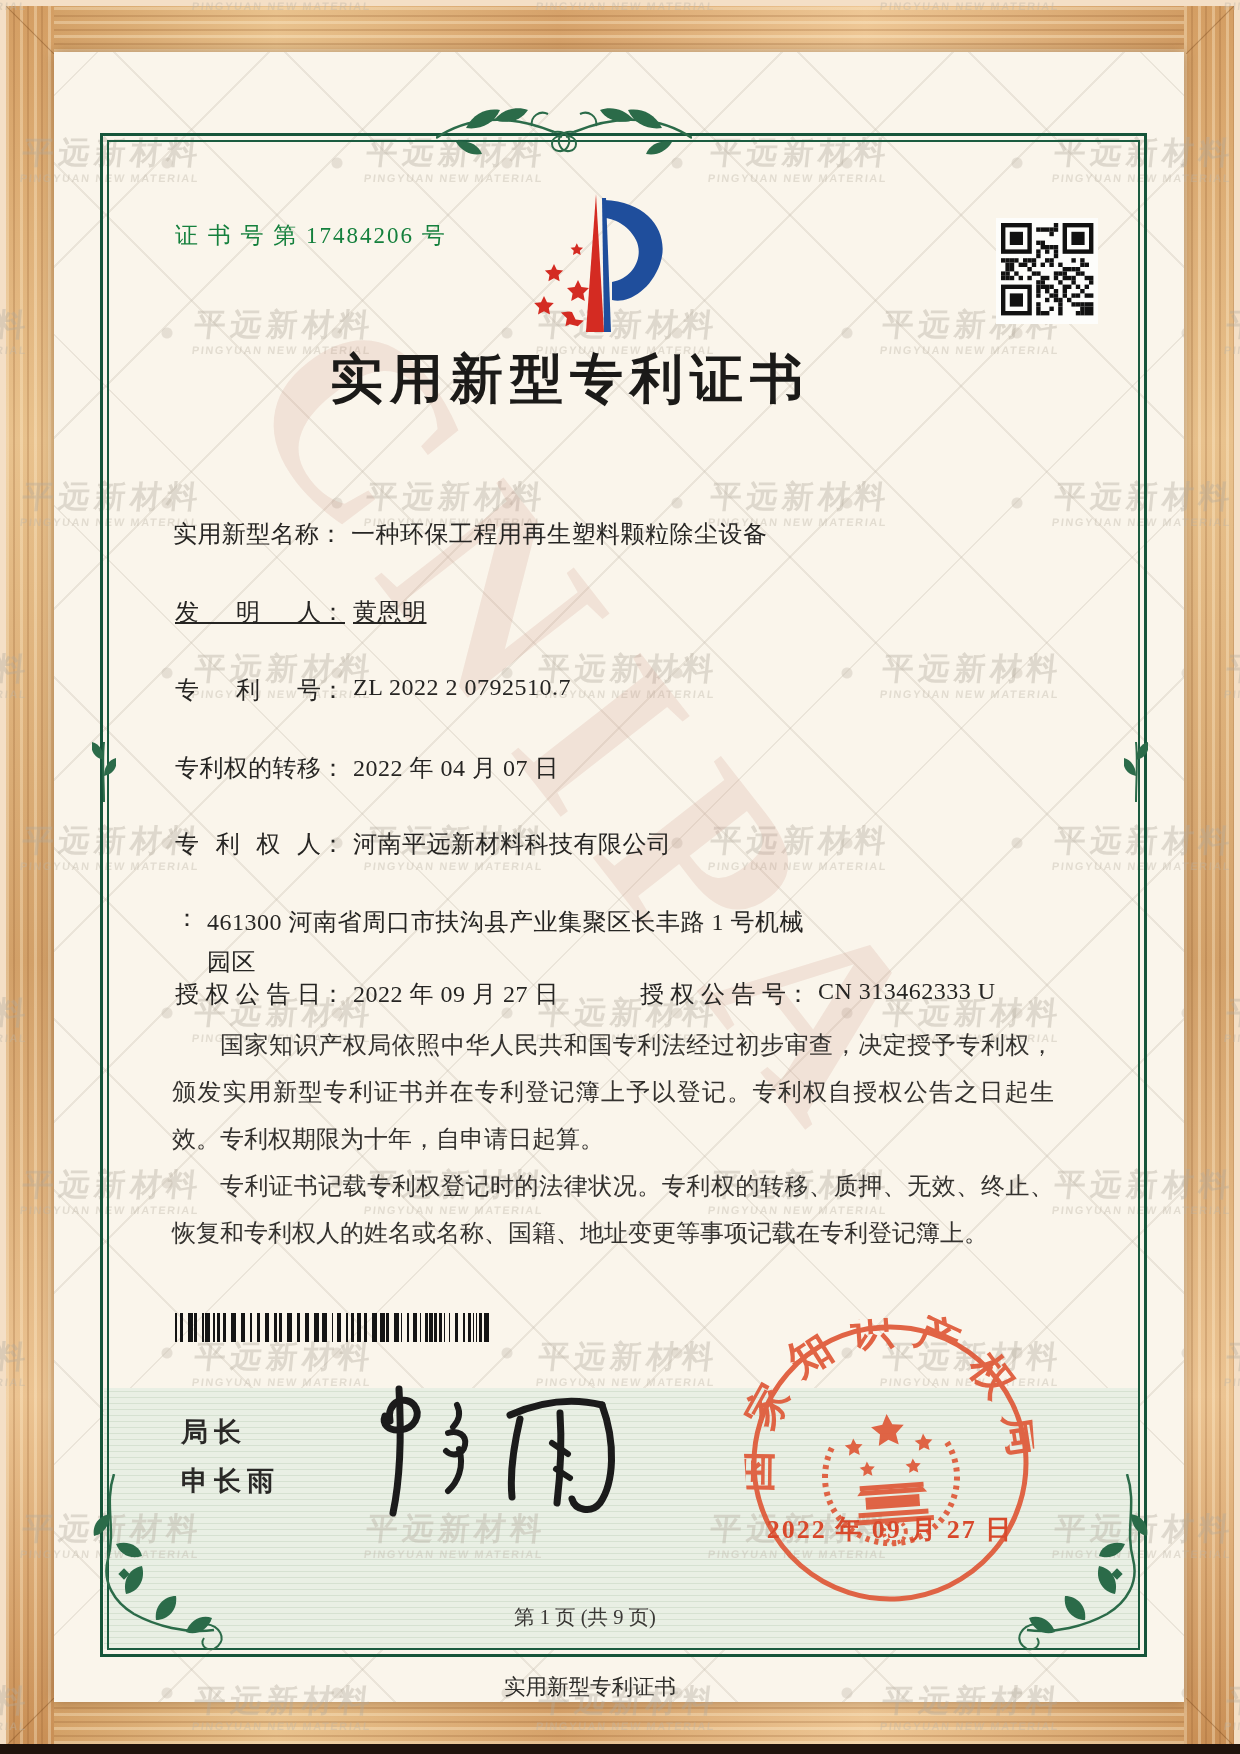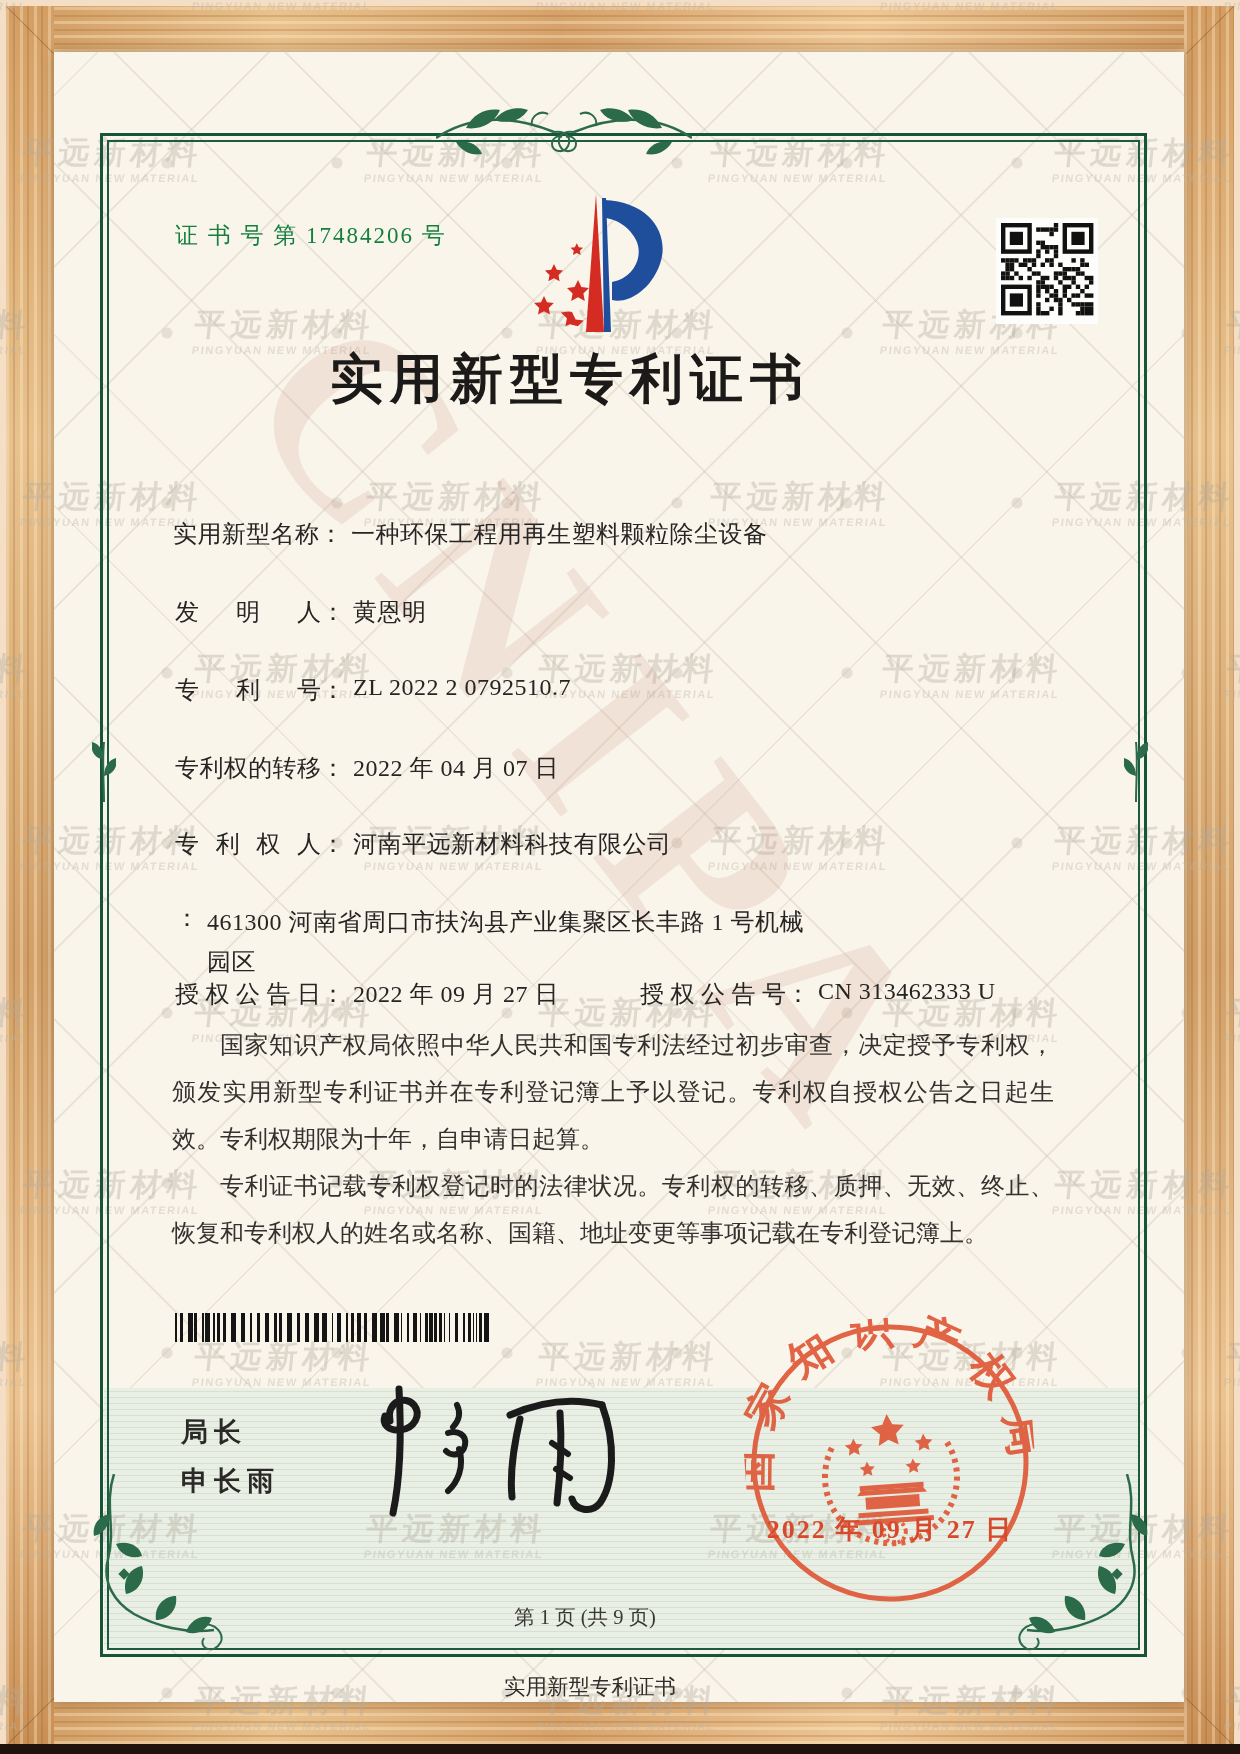--- a/index.html
+++ b/index.html
@@ -61,21 +61,21 @@
   .txt{position:absolute;z-index:6;color:#15803d;}
   .certno{left:175px;top:220px;font-size:23px;letter-spacing:2px;}
   .logo{left:492px;top:192px;z-index:6;position:absolute;}
   .qr{left:996px;top:218px;position:absolute;z-index:6;background:#fdfdfb;}
   .title{left:0;top:344px;width:1140px;text-align:center;font-size:53px;font-weight:bold;
          letter-spacing:7px;color:#1b1a18;}
   .field{display:flex;font-size:24px;color:#262523;}
   .f-label{width:146px;text-align-last:justify;flex:none;}
   .f-colon{flex:none;}
   .f-value{margin-left:8px;letter-spacing:.5px;}
-  .f1{left:173px;top:518px;font-family:Liberation Serif, serif;}  .f2{left:175px;top:596px;}
+  .f1{left:173px;top:518px;font-family:Liberation Serif, serif;}  .f2{left:175px;top:596px;text-decoration:underline;}
   .f3{left:175px;top:674px;}  .f4{left:175px;top:752px;}
   .f5{left:175px;top:828px;}  .f6{left:175px;top:902px;}
   .f6 .f-value{max-width:612px;line-height:40px;}
   .f7l{left:175px;top:978px;} .f7r{left:640px;top:978px;}
   .f7r .f-label{width:146px;}
   .paras{left:172px;top:1022px;width:882px;font-size:24px;line-height:47px;text-align:justify;color:#34322f;}
   .paras p{margin:0;text-indent:2em;}
   .barcode{left:175px;top:1313px;width:318px;height:29px;position:absolute;z-index:6;}
   .barcode i{position:absolute;top:0;height:100%;background:#141414;}
   .signer-title{left:181px;top:1414px;font-size:27px;font-weight:600;letter-spacing:6px;color:#2a2927;}

